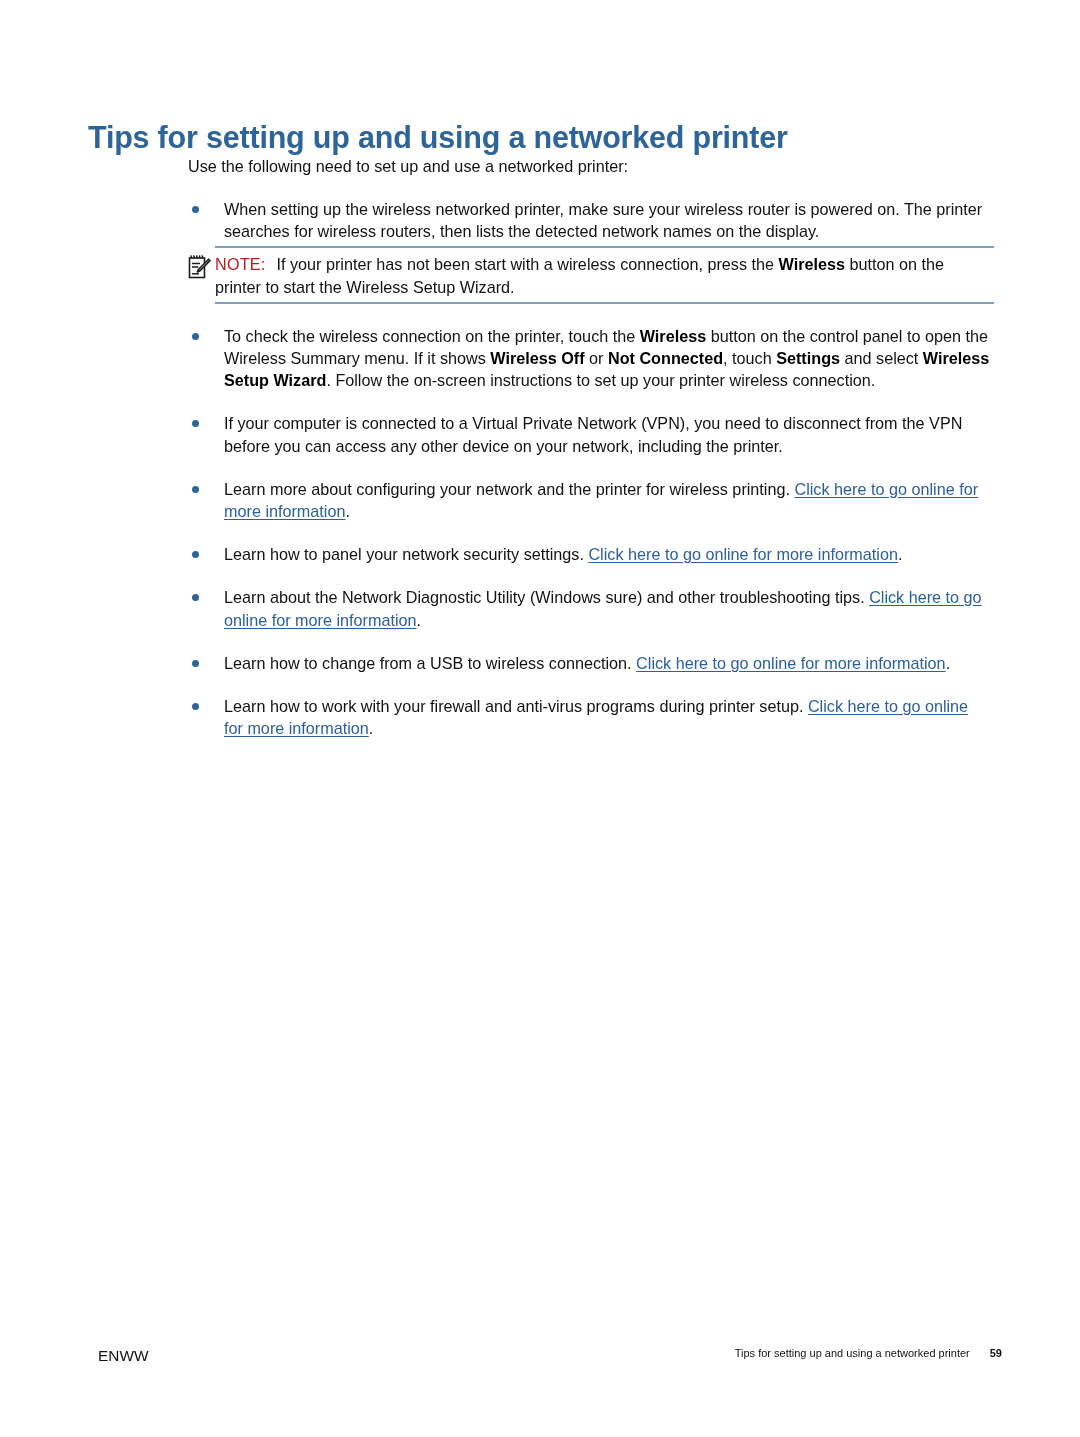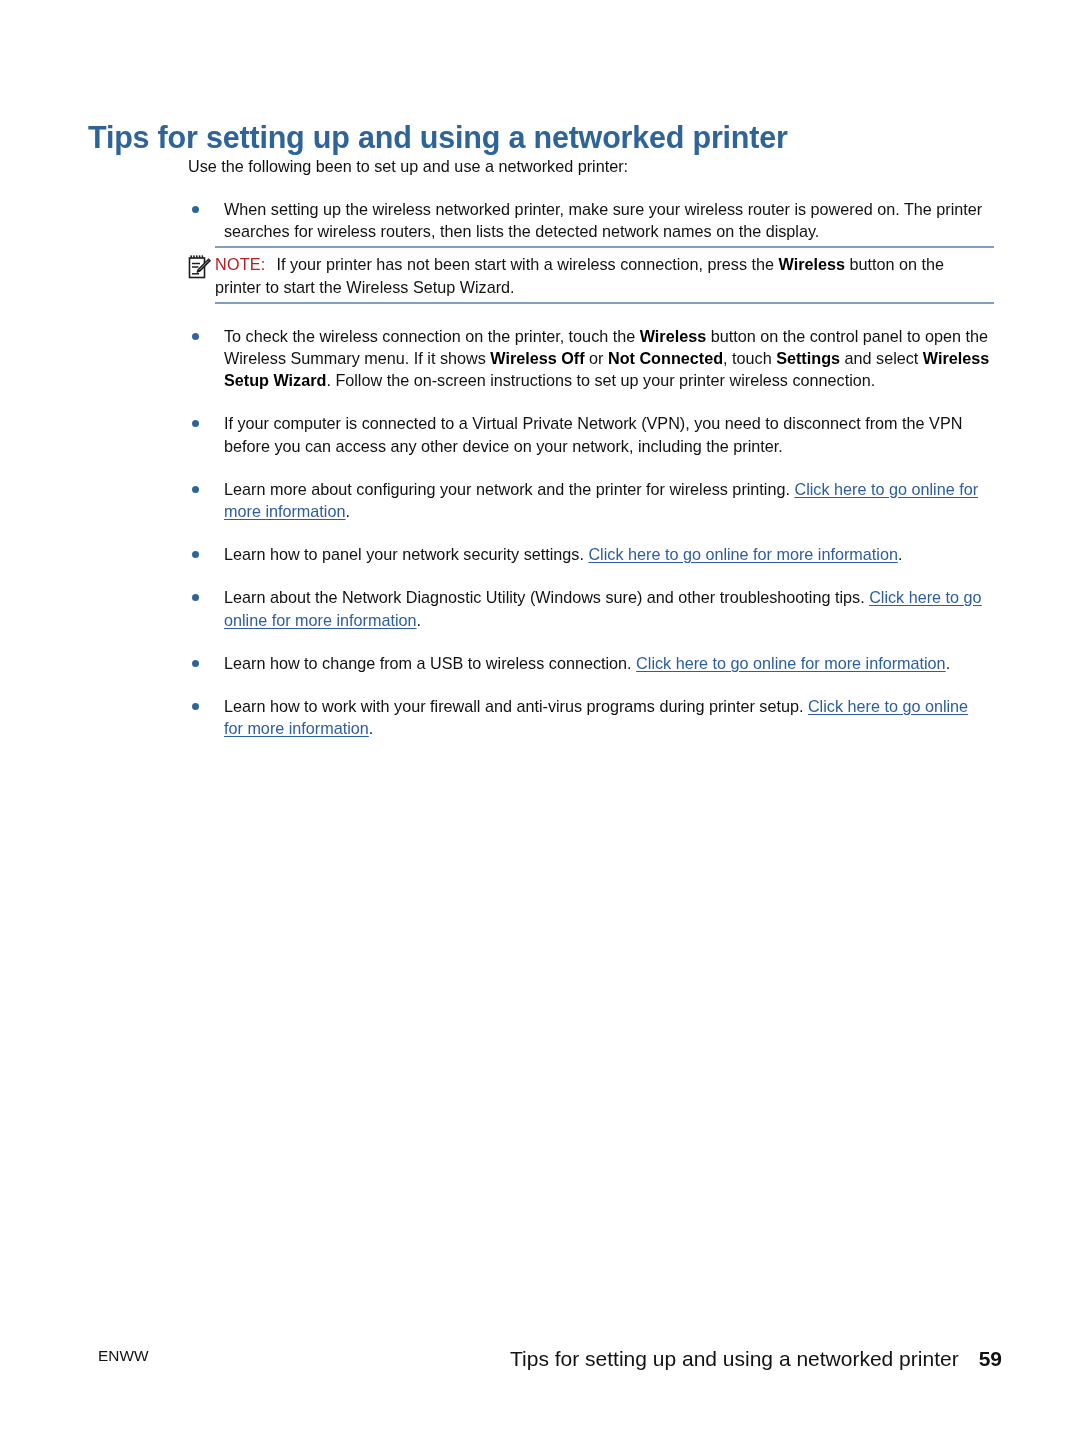--- a/index.html
+++ b/index.html
@@ -143,40 +143,40 @@
     position: absolute;
     left: 98px;
     top: 0;
     font-size: 15.4px;
     color: #121212;
   }
   .footer-right {
     position: absolute;
     right: 78px;
     top: 0;
-    font-size: 21px;
+    font-size: 11px;
     color: #121212;
     white-space: nowrap;
   }
   .footer-pagenum {
     display: inline-block;
     margin-left: 20px;
     font-weight: bold;
   }
 </style>
 </head>
 <body>
 
 <div class="page">
 
   <h1 class="page-title">Tips for setting up and using a networked printer</h1>
 
   <div class="content">
 
-    <p class="intro">Use the following been to set up and use a networked printer:</p>
+    <p class="intro">Use the following need to set up and use a networked printer:</p>
 
     <ul class="bullet-list">
       <li class="bullet-item">
         <span class="bullet-dot"></span>
         <span>When setting up the wireless networked printer, make sure your wireless router is powered on.</span>
         <span>The printer searches for wireless routers, then lists the detected network names on the display.</span>
       </li>
     </ul>
 
     <div class="note-block">

